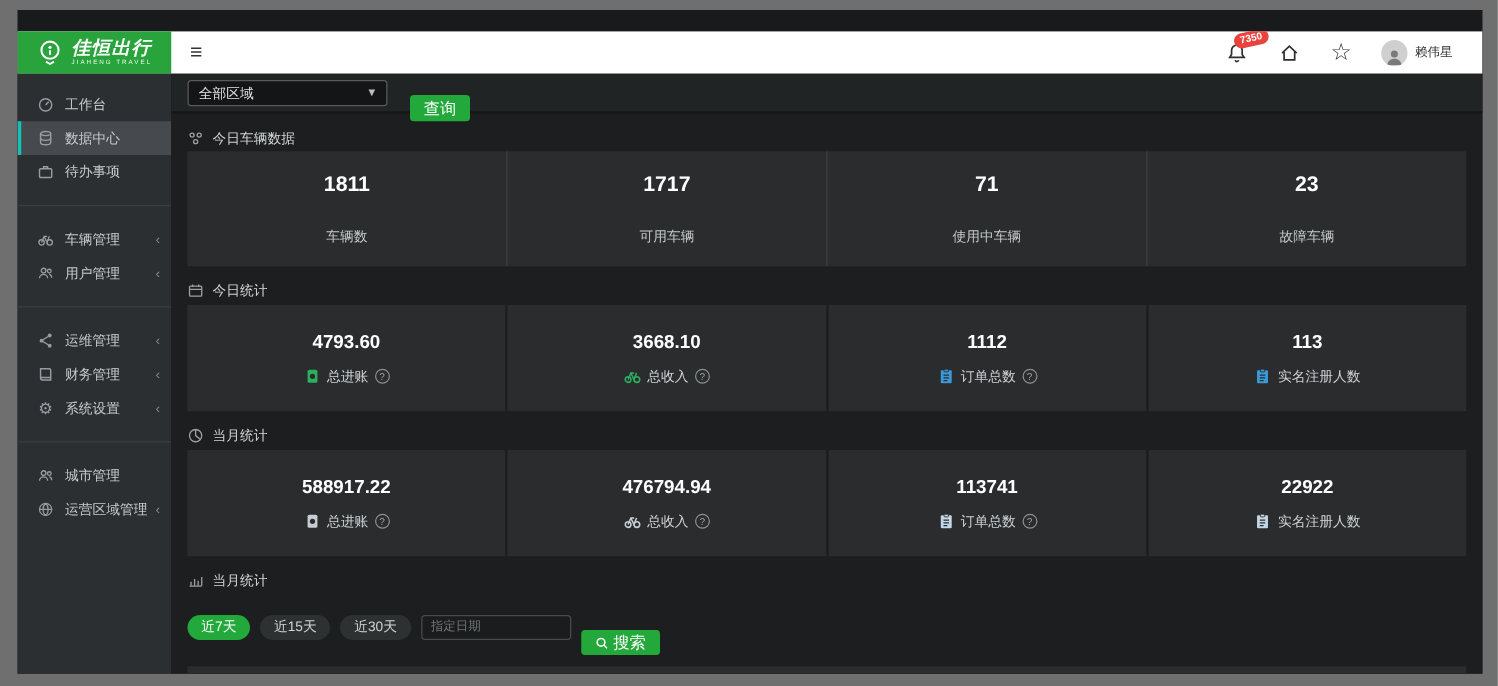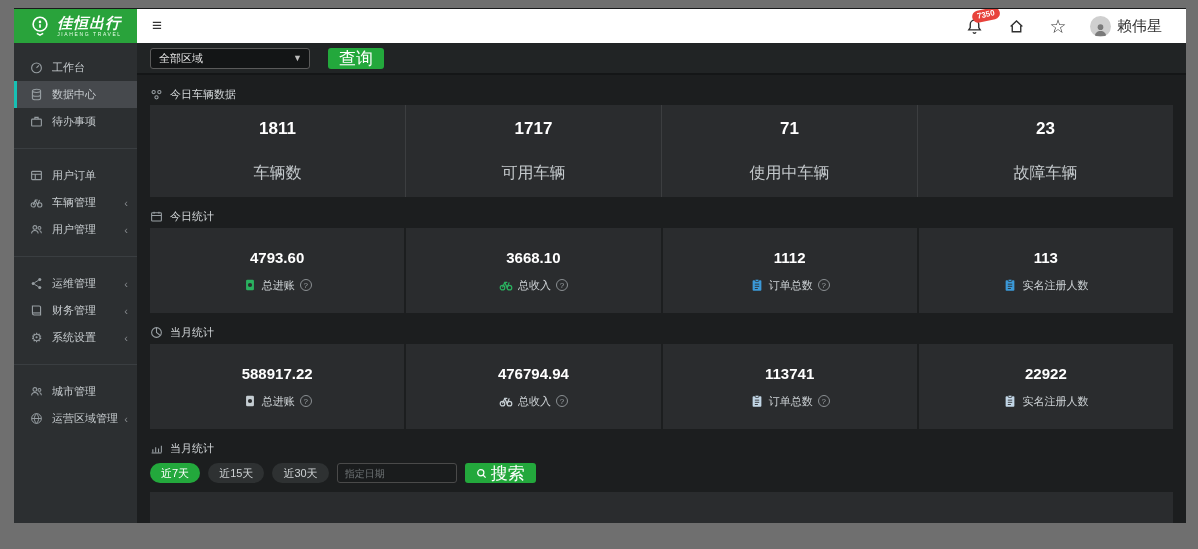--- a/index.html
+++ b/index.html
@@ -1,61 +1,61 @@
 <!DOCTYPE html>
 <html><head>
 <meta charset="utf-8">
 <style>
   * { margin:0; padding:0; box-sizing:border-box; }
   html,body { width:1198px; height:549px; overflow:hidden; font-family:"Liberation Sans","DejaVu Sans",sans-serif; }
   .stage { position:relative; width:1198px; height:549px; background:#6f6f6f; }
   .top-strip { position:absolute; left:14px; top:8px; width:1172px; height:17px; background:#191a1b; }
-  .app { position:absolute; left:14px; top:9px; width:1172px; height:514px; display:flex; flex-direction:column; background:#1c1e1f; overflow:hidden; }
+  .app { position:absolute; left:14px; top:25px; width:1172px; height:514px; display:flex; flex-direction:column; background:#1c1e1f; overflow:hidden; }
 
   
   .topbar { height:34px; min-height:34px; background:#ffffff; display:flex; align-items:stretch; }
   .logo { width:123px; background:#29a33b; color:#fff; display:flex; align-items:center; justify-content:center; gap:6px; }
   .logo-mark { width:22px; height:22px; }
   .logo-text-wrap { display:flex; flex-direction:column; line-height:1; }
   .logo-title { font-size:15px; font-weight:bold; font-style:italic; letter-spacing:1px; }
   .logo-sub { font-size:5px; letter-spacing:1.6px; margin-top:2px; color:#e8ffe9; }
   .hamburger { width:40px; display:flex; align-items:center; justify-content:center; font-size:17px; color:#333; cursor:pointer; }
   .topbar-spacer { flex:1; }
   .topbar-right { display:flex; align-items:center; gap:22px; padding-right:24px; }
   .tb-icon { position:relative; width:20px; height:20px; display:flex; align-items:center; justify-content:center; color:#2f2f2f; cursor:pointer; }
   .tb-badge { position:absolute; top:-7px; left:8px; background:#e8433c; color:#fff; font-size:8px; font-weight:bold; padding:1px 5px; border-radius:8px; transform:rotate(-12deg); line-height:1.2; }
   .tb-star { font-size:19px; color:#2f2f2f; line-height:1; }
   .user-chip { display:flex; align-items:center; gap:6px; cursor:pointer; }
   .avatar { width:21px; height:21px; border-radius:50%; background:#cfcfcf; display:flex; align-items:flex-end; justify-content:center; overflow:hidden; }
-  .username { font-size:15px; color:#333; }
+  .username { font-size:10px; color:#333; }
 
   
   .body { flex:1; display:flex; min-height:0; }
   .sidebar { width:123px; min-width:123px; background:#2c2f31; padding-top:11px; color:#c6cbce; }
   .side-item { position:relative; height:27px; display:flex; align-items:center; gap:9px; padding-left:13px; font-size:11px; cursor:pointer; border-left:3px solid transparent; }
   .side-item .s-ico { width:13px; height:13px; color:#969da1; display:flex; align-items:center; justify-content:center; }
   .side-item .chev { position:absolute; right:9px; color:#85898c; font-size:11px; }
   .side-item.active { background:#46494d; border-left-color:#17c0b4; }
   .side-div { height:1px; background:#3a3e41; margin:13px 0; }
 
   .main { flex:1; background:#1c1e1f; position:relative; overflow:hidden; }
   .filterbar { height:32px; background:#212425; border-bottom:2px solid #141617; display:flex; align-items:center; gap:18px; padding:0 13px; }
   .region-select { position:relative; width:160px; height:21px; background:#131516; border:1px solid #5a5a5a; border-radius:3px; display:flex; align-items:center; padding:0 8px; font-size:11px; color:#e3e3e3; cursor:pointer; }
   .region-caret { position:absolute; right:7px; font-size:9px; color:#bdbdbd; }
-  .btn-green { background:#23a83c; color:#fff; border:none; border-radius:3px; font-size:17px; height:21px; padding:0 11px; cursor:pointer; display:inline-flex; align-items:center; gap:4px; font-family:inherit; }
+  .btn-green { background:#23a83c; color:#fff; border:none; border-radius:3px; font-size:13px; height:21px; padding:0 11px; cursor:pointer; display:inline-flex; align-items:center; gap:4px; font-family:inherit;margin-top:25px; }
 
   .content { padding:0 13px; }
   .sec-head { display:flex; align-items:center; gap:7px; height:20px; margin-top:9px; font-size:11px; color:#d2d6d8; }
   .sec-head .h-ico { width:13px; height:13px; color:#9aa1a5; display:flex; }
 
   .panel-row { background:#2a2c2e; height:92px; display:flex; margin-top:1px; }
   .panel-col { flex:1; display:flex; flex-direction:column; align-items:center; justify-content:center; gap:24px; border-right:1px solid #3c3e40; }
   .panel-col:last-child { border-right:none; }
   .stat-value { font-size:17px; font-weight:bold; color:#ffffff; }
-  .stat-label { font-size:16px; color:#c4c9cc; }
+  .stat-label { font-size:11px; color:#c4c9cc; }
 
   .cards-row { display:flex; gap:2px; margin-top:2px; }
   .card { flex:1; background:#2a2c2e; height:85px; display:flex; flex-direction:column; align-items:center; justify-content:center; gap:12px; }
   .card-value { font-size:15px; font-weight:bold; color:#ffffff; }
   .card-label { display:flex; align-items:center; gap:5px; font-size:11px; color:#ced3d6; }
   .card-label .c-ico { width:14px; height:14px; display:flex; }
   .qmark { width:12px; height:12px; border:1px solid #8a8f92; border-radius:50%; color:#9aa0a3; font-size:8px; display:inline-flex; align-items:center; justify-content:center; }
 
   .trend-controls { display:flex; align-items:center; gap:8px; margin-top:5px; }
   .pill { height:20px; padding:0 11px; border-radius:10px; font-size:11px; display:inline-flex; align-items:center; background:#2e3132; color:#cfd3d5; border:none; cursor:pointer; font-family:inherit; }
@@ -148,29 +148,20 @@
               <svg width="13" height="13" viewBox="0 0 16 16" fill="none" stroke="currentColor" stroke-width="1.4">
                 <rect x="2" y="5" width="12" height="8.5" rx="1"></rect>
                 <path d="M6 5V3h4v2"></path>
               </svg>
             </span>
           <span>待办事项</span>
         </div>
 
         <div class="side-div"></div>
 
-        <div class="side-item">
-          <span class="s-ico">
-              <svg width="13" height="13" viewBox="0 0 16 16" fill="none" stroke="currentColor" stroke-width="1.4">
-                <rect x="2" y="3" width="12" height="10" rx="1"></rect>
-                <path d="M2 6.5h12M6.5 6.5V13"></path>
-              </svg>
-            </span>
-          <span>用户订单</span>
-        </div>
         <div class="side-item">
           <span class="s-ico">
               <svg width="13" height="13" viewBox="0 0 16 16" fill="none" stroke="currentColor" stroke-width="1.3">
                 <circle cx="4" cy="11" r="2.6"></circle>
                 <circle cx="12" cy="11" r="2.6"></circle>
                 <path d="M4 11l2.5-6h3M6.5 5l2.8 6 2.4-6"></path>
               </svg>
             </span>
           <span>车辆管理</span>
           <span class="chev">‹</span>

